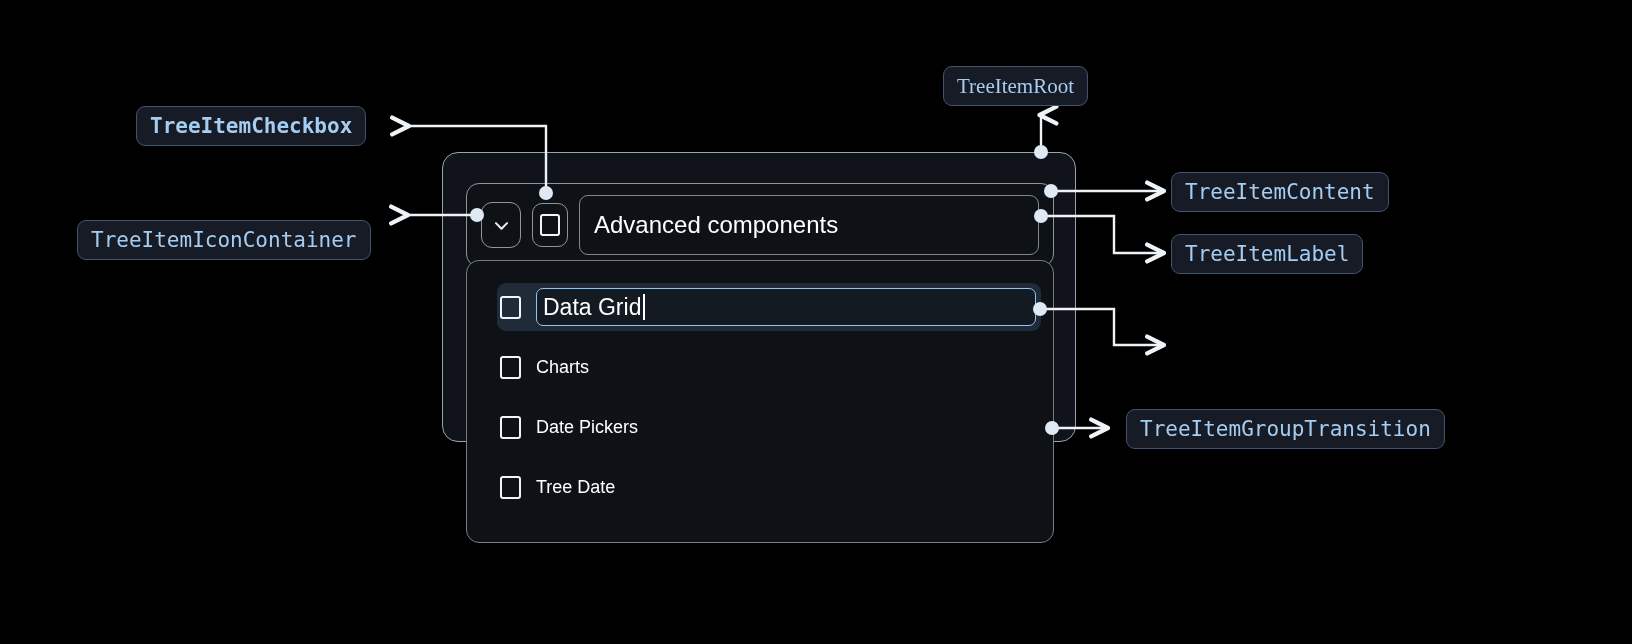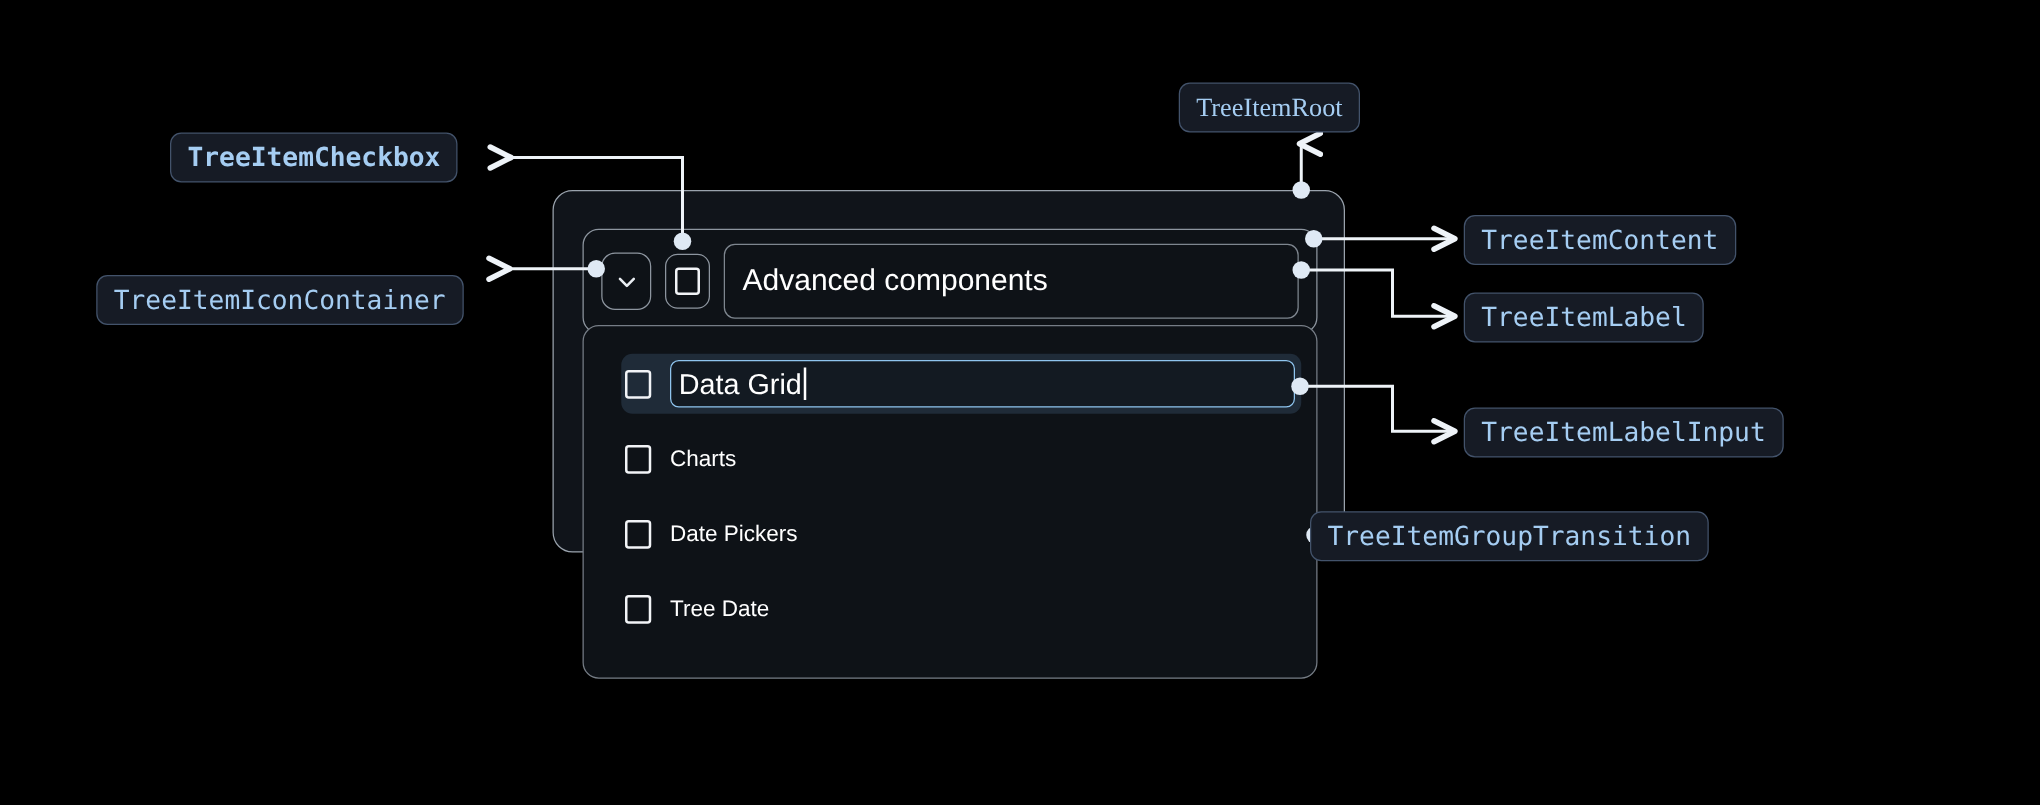--- a/index.html
+++ b/index.html
@@ -182,25 +182,22 @@
   </div>
 
   <div class="chip" style="left:1171px; top:172px;">
     <span>TreeItemContent</span>
   </div>
 
   <div class="chip" style="left:1171px; top:234px;">
     <span>TreeItemLabel</span>
   </div>
 
-  <div class="chip" style="left:1171px; top:326px;">
-    <span>TreeItemLabelInput</span>
-  </div>
-
-  <div class="chip" style="left:1048px; top:409px;">
+
+  <div class="chip" style="left:1126px; top:409px;">
     <span>TreeItemGroupTransition</span>
   </div>
 
   <div id="tree-root">
 
     <div id="tree-content">
 
       <div class="icon-container">
         <svg class="chev" viewBox="0 0 24 24">
           <path d="M5 9 L12 16 L19 9" fill="none" stroke="#e9edf2" stroke-width="2.6" stroke-linecap="round" stroke-linejoin="round"></path>

